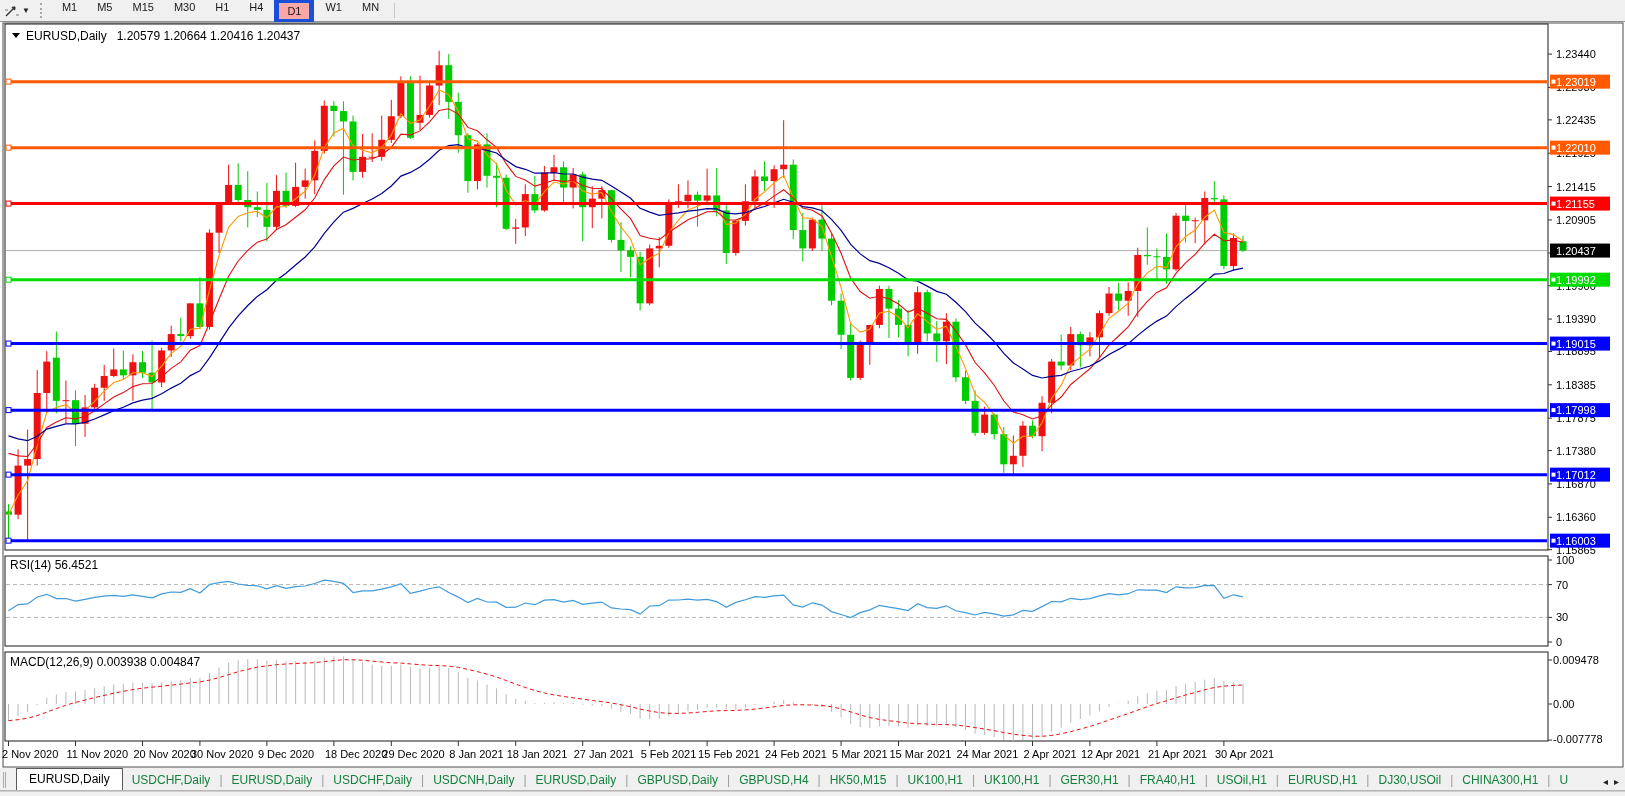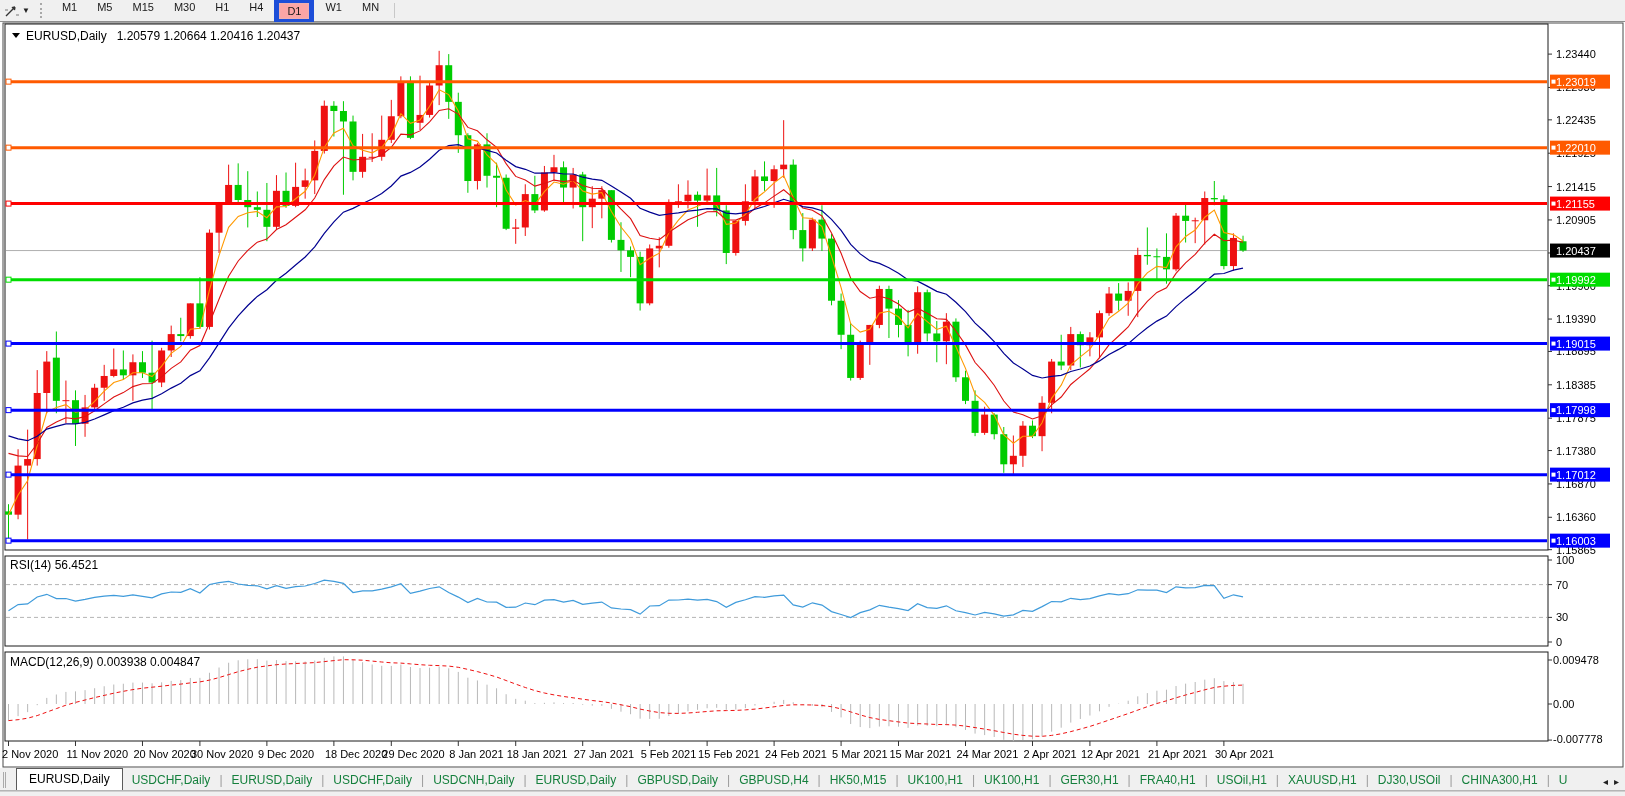--- a/index.html
+++ b/index.html
@@ -653,21 +653,21 @@
       <span class="tab">UK100,H1</span>
       <span class="tabdiv">|</span>
       <span class="tab">UK100,H1</span>
       <span class="tabdiv">|</span>
       <span class="tab">GER30,H1</span>
       <span class="tabdiv">|</span>
       <span class="tab">FRA40,H1</span>
       <span class="tabdiv">|</span>
       <span class="tab">USOil,H1</span>
       <span class="tabdiv">|</span>
-      <span class="tab">XAUUSD,H1</span>
+      <span class="tab">EURUSD,H1</span>
       <span class="tabdiv">|</span>
       <span class="tab">DJ30,USOil</span>
       <span class="tabdiv">|</span>
       <span class="tab">CHINA300,H1</span>
       <span class="tabdiv">|</span>
       <span class="tab">U</span>
     </span>
   <span class="tabnav">
     <span>◂</span>
     <span>▸</span>

